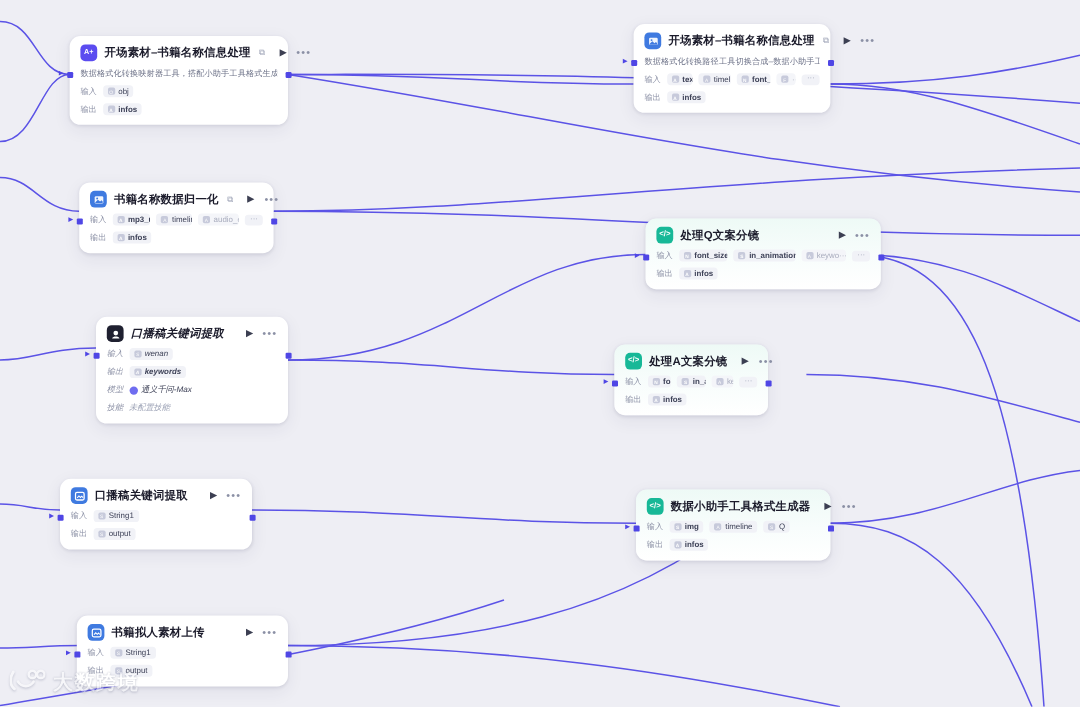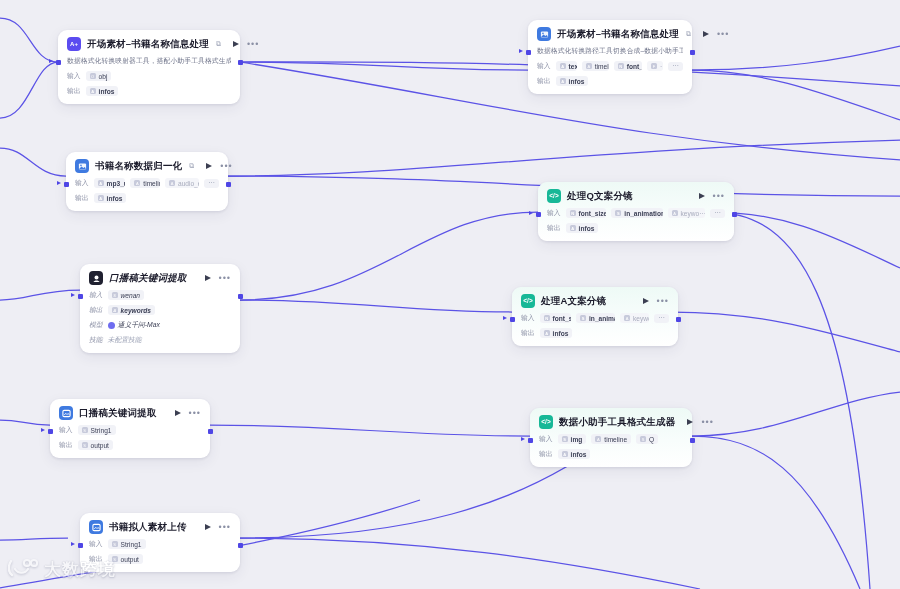--- a/index.html
+++ b/index.html
@@ -342,21 +342,21 @@
           </span>
         </div>
         <div class="row">
           <span class="row-label">技能</span>
           <span class="plain-val">未配置技能</span>
         </div>
         <span class="port in" style="top: 30px;"></span>
         <span class="port out" style="top: 30px;"></span>
         <span class="arrow" style="top: 29px;"></span>
       </div>
-      <div class="node tinted" style="left: 512px; top: 287px; width: 166px;">
+      <div class="node tinted" style="left: 512px; top: 287px; width: 128px;">
         <div class="node-head">
           <span class="n-icon" style="background: rgb(23, 184, 151);">
             <span style="font-size:6.5px;font-weight:bold;">&lt;/&gt;</span>
           </span>
           <span class="n-title">处理A文案分镜</span>
           <span class="head-spacer"></span>
           <span class="ctl">
             <span class="play"></span>
             <span class="dots">•••</span>
           </span>
@@ -452,21 +452,21 @@
           <span class="row-label">输出</span>
           <span class="chip bold">
             <span class="t">A</span>
             <span>infos</span>
           </span>
         </div>
         <span class="port in" style="top: 30px;"></span>
         <span class="port out" style="top: 30px;"></span>
         <span class="arrow" style="top: 29px;"></span>
       </div>
-      <div class="node" style="left: 80px; top: 513px; width: 160px;">
+      <div class="node" style="left: 64px; top: 513px; width: 176px;">
         <div class="node-head">
           <span class="n-icon" style="background: rgb(63, 122, 224);">
             <svg width="9" height="9" viewBox="0 0 10 10">
               <rect x="1" y="1.5" width="8" height="7" rx="1.4" fill="none" stroke="#fff" stroke-width="1.2"></rect>
               <path d="M2.6,6.6 L4.2,4.8 L5.6,6.2 L6.8,5 L8,6.4" stroke="#fff" stroke-width="1" fill="none"></path>
             </svg>
           </span>
           <span class="n-title">书籍拟人素材上传</span>
           <span class="head-spacer"></span>
           <span class="ctl">

